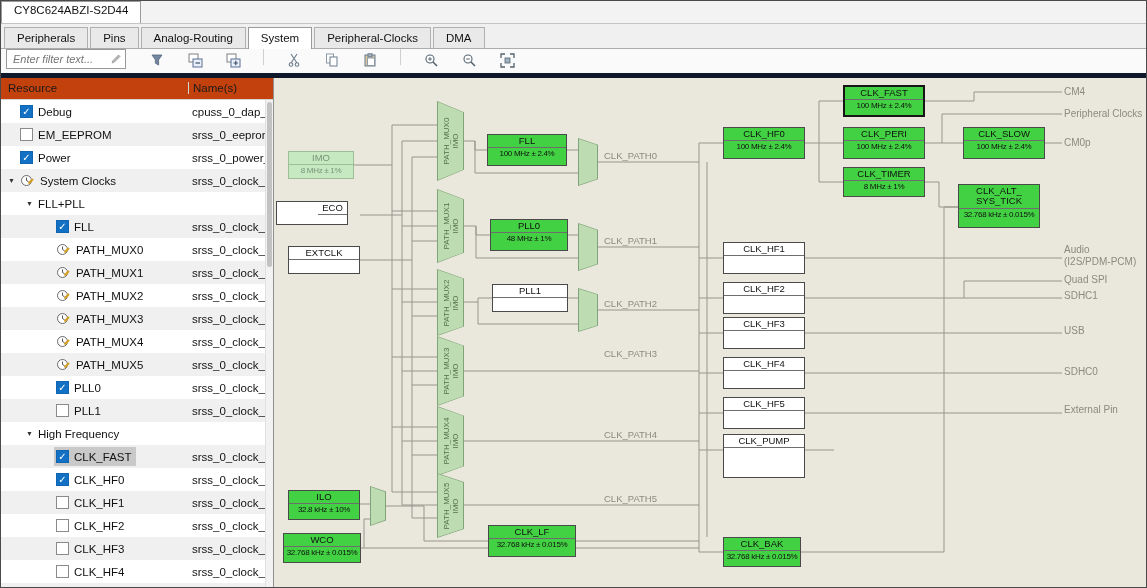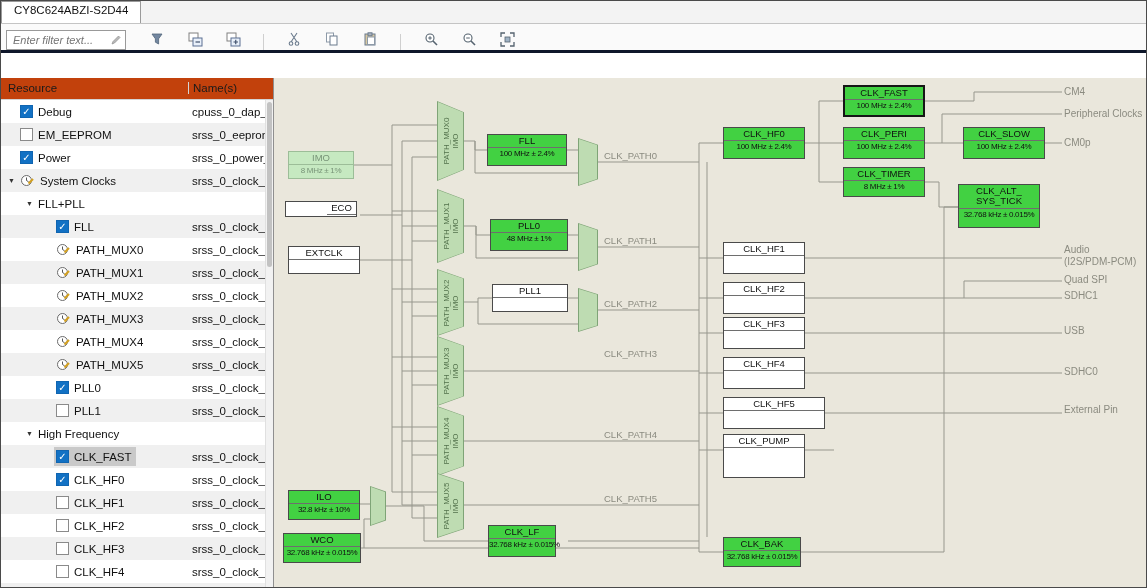--- a/index.html
+++ b/index.html
@@ -11,21 +11,21 @@
   .devbar { height:23px; background:#f3f3f3; border-bottom:1px solid #c4c4c4; display:flex; align-items:stretch; }
   .dtab { padding:3px 12px 8px; font-size:11.5px; color:#111; background:#e6e6e6; border:1px solid #b5b5b5; border-bottom:none; display:flex; align-items:center; white-space:nowrap; cursor:default; }
   .dtab.active { background:#fff; border-color:#9a9a9a; }
 
   
   .modebar { height:25px; background:#f0f0f0; border-bottom:1px solid #ababab; display:flex; align-items:flex-end; padding-left:3px; }
   .mtab { padding:4px 12px 4px; font-size:11.5px; color:#111; background:#e9e9e9; border:1px solid #b0b0b0; border-bottom:none; margin-right:2px; white-space:nowrap; cursor:default; }
   .mtab.active { background:#fff; position:relative; margin-bottom:-1px; padding-bottom:5px; border-color:#9a9a9a; }
 
   
-  .toolbar { height:29px; background:#fafafa; border-bottom:3px solid #0f172a; display:flex; align-items:flex-end; padding:0 5px; gap:16px; }
+  .toolbar { height:29px; background:#fafafa; border-bottom:5px solid #0f172a; display:flex; align-items:flex-start; padding:0 5px; gap:16px; }
   .filter-box { width:120px; height:20px; border:1px solid #999; background:#fff; display:flex; align-items:center; padding:0 3px 0 4px; margin-right:4px; }
   .filter-box input { border:none; outline:none; flex:1; min-width:0; font-style:italic; font-size:11px; color:#777; font-family:inherit; background:transparent; }
   .tbtn { width:22px; height:22px; display:flex; align-items:center; justify-content:center; border-radius:2px; }
   .tsep { width:1px; height:16px; background:#cfcfcf; margin:0 3px; }
 
   
   .main { position:absolute; top:77px; left:0; right:0; bottom:0; display:flex; }
   .left { width:273px; position:relative; background:#fff; border-right:1px solid #8f8f8f; overflow:hidden; flex:none; }
   .lheader { height:22px; border-bottom:1px solid #d4d4d4; position:relative; font-size:11.5px; color:#1a1a1a; background:#c2410c; }
   .lh-res { position:absolute; left:7px; top:4px; }
@@ -64,20 +64,28 @@
 </style>
 </head>
 <body>
 
 <div class="window">
 
   <div class="devbar" id="device-tabs">
       <div class="dtab active">CY8C624ABZI-S2D44</div>
     </div>
 
+  <div class="modebar" id="mode-tabs">
+      <div class="mtab">Peripherals</div>
+      <div class="mtab">Pins</div>
+      <div class="mtab">Analog-Routing</div>
+      <div class="mtab active">System</div>
+      <div class="mtab">Peripheral-Clocks</div>
+      <div class="mtab">DMA</div>
+    </div>
 
   <div class="toolbar">
     <div class="filter-box">
       <input type="text" placeholder="Enter filter text..." style="">
       <svg width="12" height="12" viewBox="0 0 12 12">
           <path d="M2 10 L3 7.5 8.5 2 10 3.5 4.5 9 Z" fill="#b9b9b9" stroke="#8f8f8f" stroke-width="0.7"></path>
         </svg>
     </div>
     <div class="tbtn">
         <svg width="14" height="14" viewBox="0 0 14 14">
@@ -357,21 +365,21 @@
       <svg class="lines" width="872" height="510" viewBox="0 0 872 510">
         <path fill="none" stroke="#97978d" stroke-width="1" d="M79 87 H118 M118 47 V414 M118 47 H163 M118 133 H163 M118 211 H163 M118 279 H163 M118 349 H163 M118 414 H163 M86 137 H128 M128 63 V427 M128 63 H163 M128 148 H163 M128 224 H163 M128 293 H163 M128 363 H163 M128 427 H163 M86 182 H138 M138 79 V440 M138 79 H163 M138 163 H163 M138 238 H163 M138 307 H163 M138 377 H163 M138 440 H163"></path>
         <path fill="none" stroke="#97978d" stroke-width="1" d="M190 63 H201 M201 63 V72 H213 M201 63 V95 H304 M293 72 H304 M324 84 H425 M190 148 H202 M202 148 V157 H216 M202 148 V180 H304 M294 157 H304 M324 169 H425 M190 224 H204 M204 224 V220 H218 M204 224 V246 H304 M294 220 H304 M324 232 H425 M190 293 H425 M190 363 H425 M190 427 H425 M425 65 V474 M433 84 V459 M425 65 H449 M425 180 H449 M425 220 H449 M425 255 H449 M425 295 H449 M425 335 H449 M425 372 H449 M425 474 H449"></path>
         <path fill="none" stroke="#97978d" stroke-width="1" d="M531 65 H569 M545 65 V23 H569 M545 65 V104 H569 M651 23 H700 V14 H788 M651 65 H689 M668 65 V36 H788 M771 65 H788 M651 104 H665 V129 H684 M531 180 H788 M531 220 H690 M690 220 V203 H788 M690 220 H788 M531 255 H788 M531 295 H788 M531 335 H788 M531 372 H560"></path>
         <path fill="none" stroke="#97978d" stroke-width="1" d="M86 426 H96 M86 470 H90 M90 470 V441 H96 M90 470 H425 M112 428 H150 V463 H214 M294 463 H425 M527 474 H670 M670 474 V129 H684"></path>
       </svg>
     <div class="block dim" style="left: 14px; top: 73px; width: 66px; height: 28px;">
           <div class="blk-label">IMO</div>
           <div class="blk-freq">8 MHz ± 1%</div>
         </div>
-        <div class="block white" style="left: 11px; top: 123px; width: 72px; height: 16px; padding-left: 41px;">
+        <div class="block white" style="left: 2px; top: 123px; width: 72px; height: 24px; padding-left: 41px;">
           <div class="blk-label">ECO</div>
           <div class="blk-freq"></div>
         </div>
         <div class="block white" style="left: 14px; top: 168px; width: 72px; height: 28px;">
           <div class="blk-label">EXTCLK</div>
           <div class="blk-freq"></div>
         </div>
         <div class="block green" style="left: 14px; top: 412px; width: 72px; height: 30px;">
           <div class="blk-label">ILO</div>
           <div class="blk-freq">32.8 kHz ± 10%</div>
@@ -385,21 +393,21 @@
           <div class="blk-freq">100 MHz ± 2.4%</div>
         </div>
         <div class="block green" style="left: 216px; top: 141px; width: 78px; height: 32px;">
           <div class="blk-label">PLL0</div>
           <div class="blk-freq">48 MHz ± 1%</div>
         </div>
         <div class="block white" style="left: 218px; top: 206px; width: 76px; height: 28px;">
           <div class="blk-label">PLL1</div>
           <div class="blk-freq"></div>
         </div>
-        <div class="block green" style="left: 214px; top: 447px; width: 68px; height: 32px;">
+        <div class="block green" style="left: 214px; top: 447px; width: 88px; height: 32px;">
           <div class="blk-label">CLK_LF</div>
           <div class="blk-freq">32.768 kHz ± 0.015%</div>
         </div>
         <div class="block green" style="left: 449px; top: 49px; width: 82px; height: 32px;">
           <div class="blk-label">CLK_HF0</div>
           <div class="blk-freq">100 MHz ± 2.4%</div>
         </div>
         <div class="block white" style="left: 449px; top: 164px; width: 82px; height: 32px;">
           <div class="blk-label">CLK_HF1</div>
           <div class="blk-freq"></div>
@@ -409,21 +417,21 @@
           <div class="blk-freq"></div>
         </div>
         <div class="block white" style="left: 449px; top: 239px; width: 82px; height: 32px;">
           <div class="blk-label">CLK_HF3</div>
           <div class="blk-freq"></div>
         </div>
         <div class="block white" style="left: 449px; top: 279px; width: 82px; height: 32px;">
           <div class="blk-label">CLK_HF4</div>
           <div class="blk-freq"></div>
         </div>
-        <div class="block white" style="left: 449px; top: 319px; width: 102px; height: 32px;">
+        <div class="block white" style="left: 449px; top: 319px; width: 82px; height: 32px;">
           <div class="blk-label">CLK_HF5</div>
           <div class="blk-freq"></div>
         </div>
         <div class="block white" style="left: 449px; top: 356px; width: 82px; height: 44px;">
           <div class="blk-label">CLK_PUMP</div>
           <div class="blk-freq"></div>
         </div>
         <div class="block green" style="left: 449px; top: 459px; width: 78px; height: 30px;">
           <div class="blk-label">CLK_BAK</div>
           <div class="blk-freq">32.768 kHz ± 0.015%</div>

